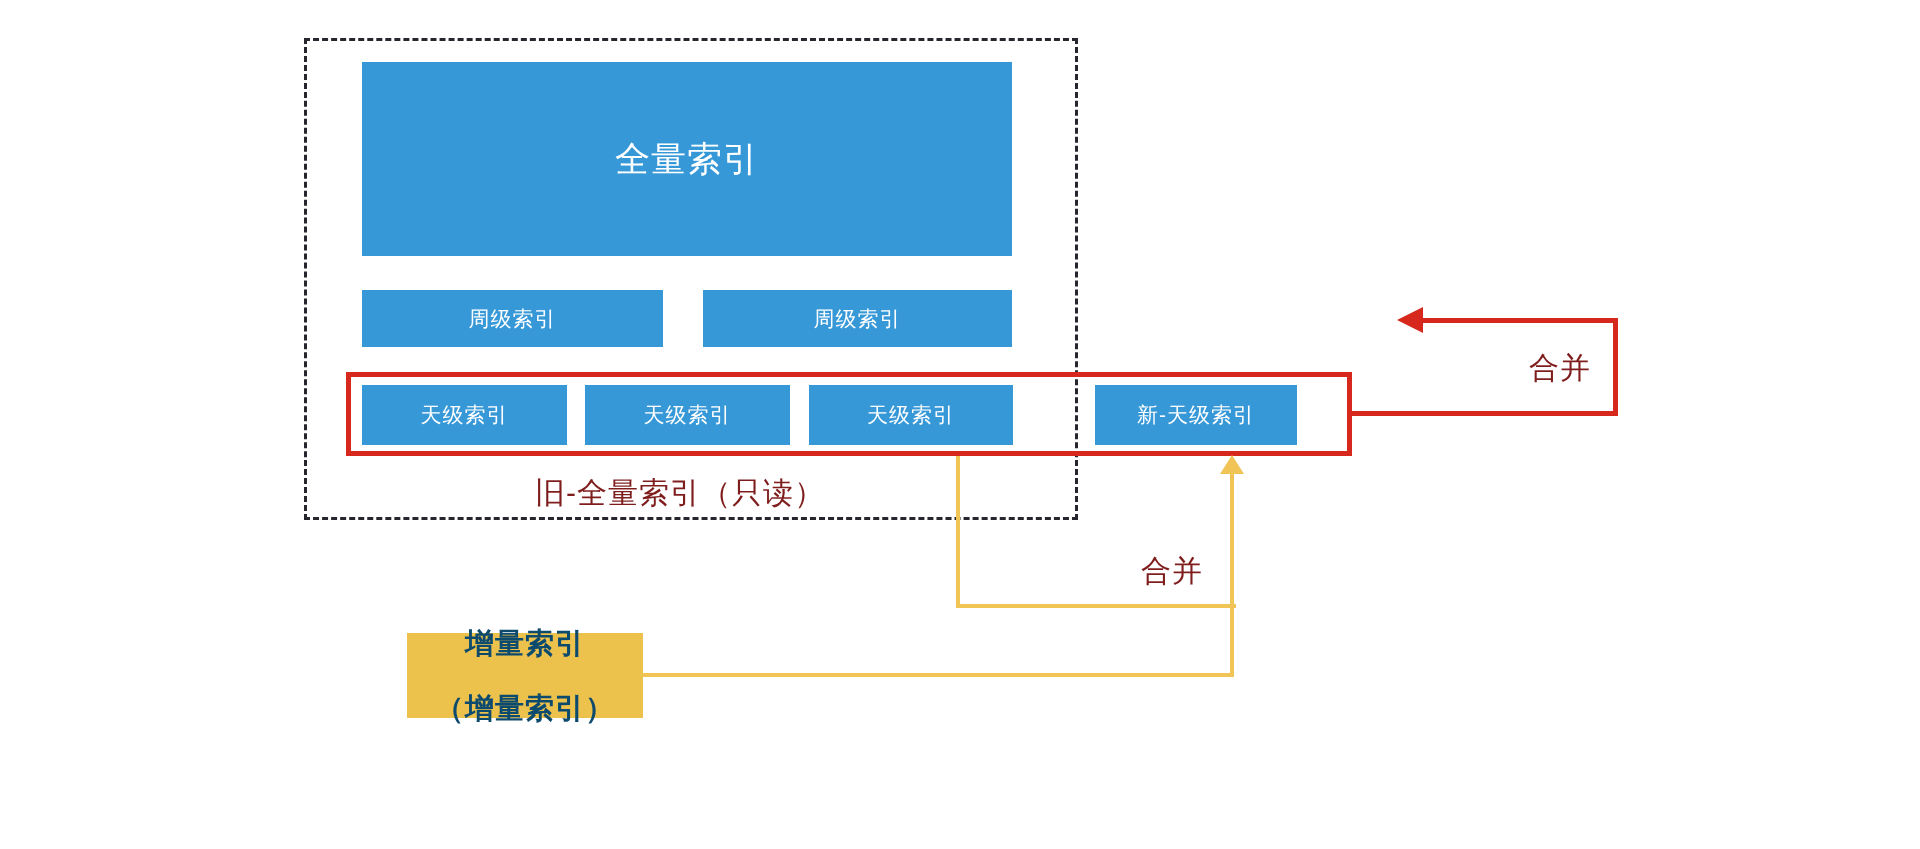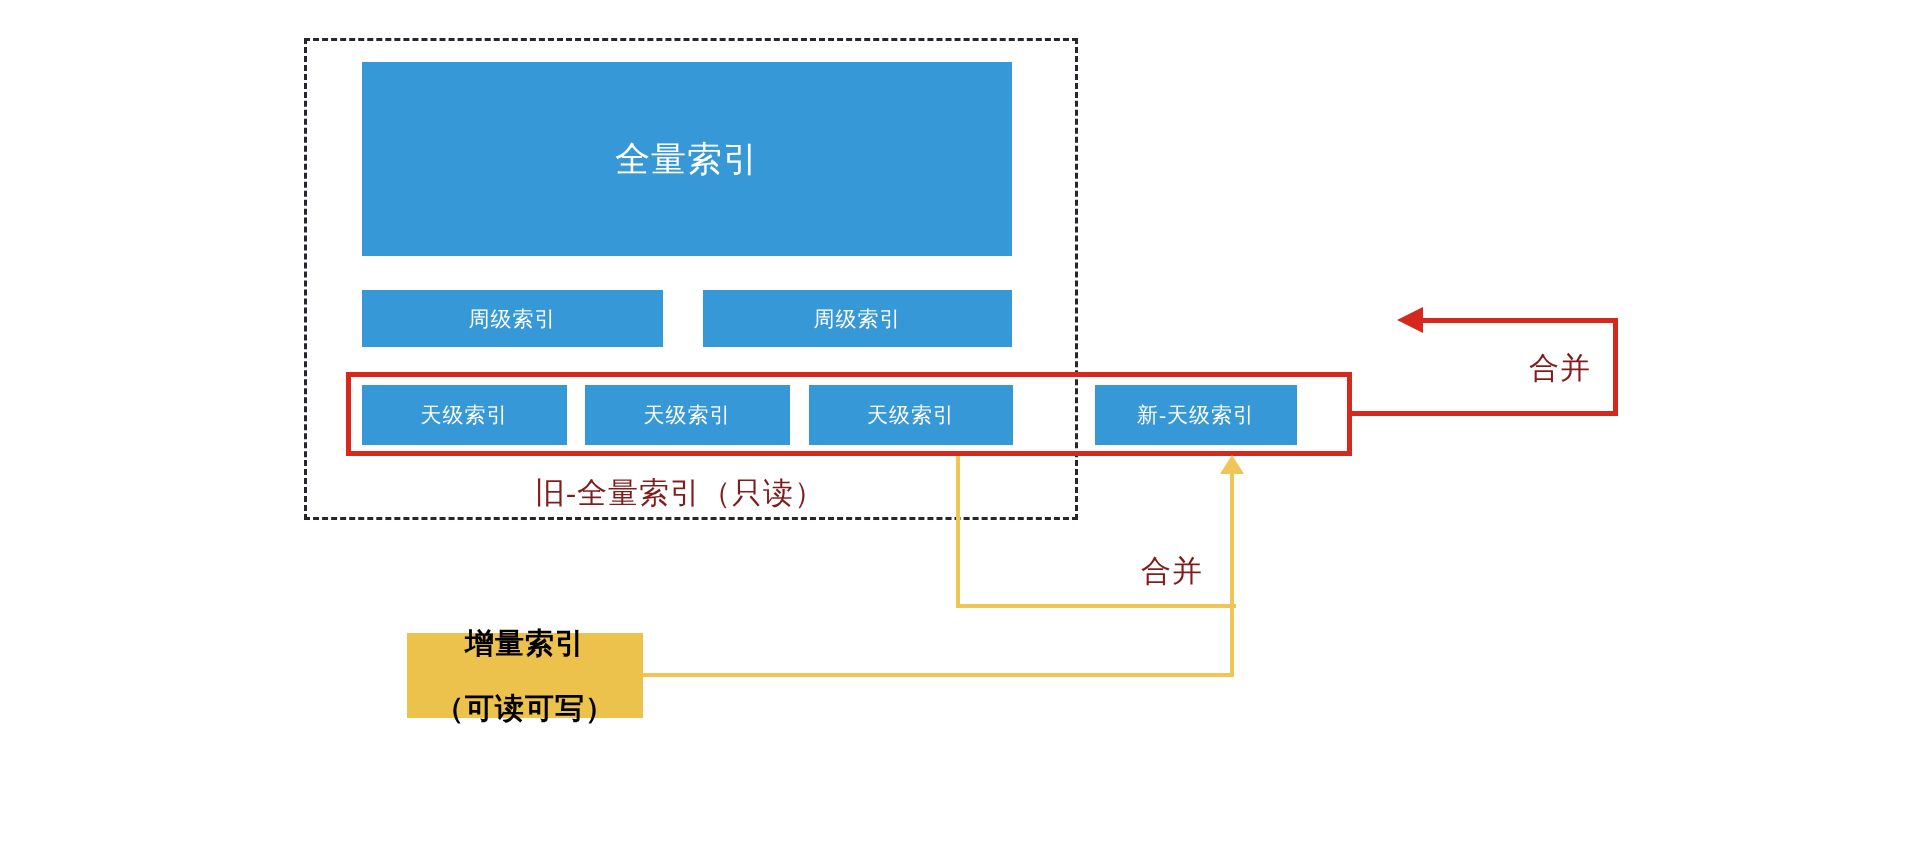--- a/index.html
+++ b/index.html
@@ -2,21 +2,21 @@
 <html><head>
 <meta charset="utf-8">
 <style>
   html, body { margin: 0; padding: 0; background: #ffffff; }
   .canvas {
     position: relative;
     width: 1920px;
     height: 849px;
     background: #ffffff;
     overflow: hidden;
-    font-family: Liberation Serif, serif;
+    font-family: Liberation Sans, sans-serif;
   }
   .abs { position: absolute; }
 
   
   .dashed-container {
     left: 304px; top: 38px;
     width: 774px; height: 482px;
     border: 3px dashed #26262e;
     box-sizing: border-box;
   }
@@ -74,21 +74,21 @@
     border-left: 12px solid transparent;
     border-right: 12px solid transparent;
     border-bottom: 19px solid #f0c455;
   }
 
   
   .yellow-box {
     left: 407px; top: 633px;
     width: 236px; height: 85px;
     background: #ecc24d;
-    color: #000000;
+    color: #0c4a6e;
     display: flex;
     flex-direction: column;
     align-items: center;
     justify-content: center;
     font-size: 29px;
     font-weight: 600;
     line-height: 41px;
     letter-spacing: 1px;
     gap: 24px;
   }
@@ -186,21 +186,21 @@
   <div class="abs red-arrow-left"></div>
 
   <div class="abs yellow-line yellow-seg-a"></div>
   <div class="abs yellow-line yellow-seg-connect"></div>
   <div class="abs yellow-line yellow-seg-b"></div>
   <div class="abs yellow-line yellow-seg-long"></div>
   <div class="abs yellow-arrow-up"></div>
 
   <div class="abs yellow-box">
     <span>增量索引</span>
-    <span>（可读可写）</span>
+    <span>（增量索引）</span>
   </div>
 
   <div class="abs diagram-label label-old-caption">旧-全量索引（只读）</div>
   <div class="abs diagram-label label-merge-red">合并</div>
   <div class="abs diagram-label label-merge-yellow">合并</div>
 
 
 </div>
 
 </body></html>

